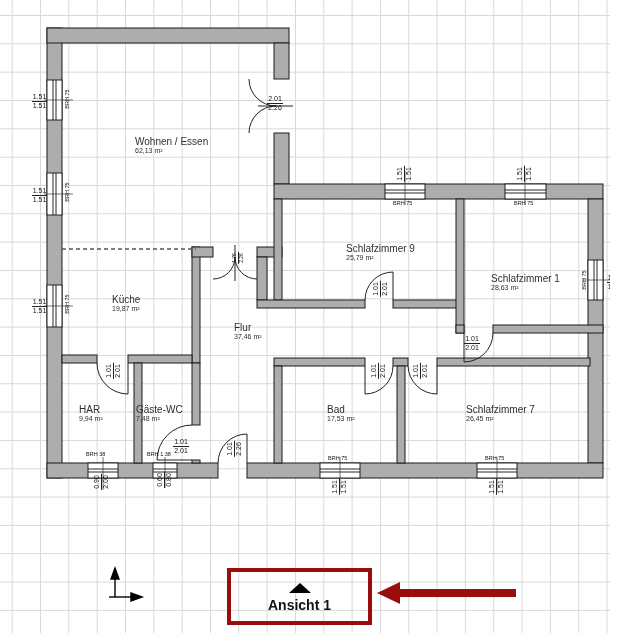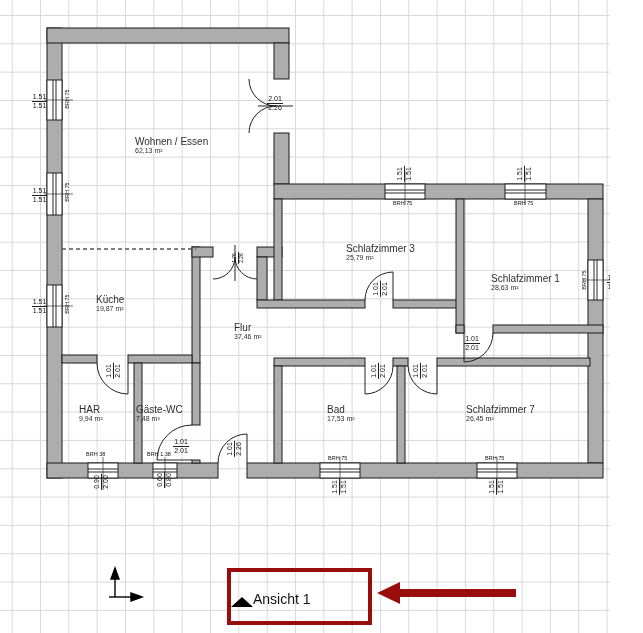--- a/index.html
+++ b/index.html
@@ -22,21 +22,21 @@
     font-size:7px;line-height:7.5px;color:#111;white-space:nowrap;text-align:center;
   }
   .dim .dt{border-bottom:1px solid #222;padding:0 1px;}
   .dim.rot{transform:translate(-50%,-50%) rotate(-90deg);}
   .dim.sm{font-size:5px;line-height:5.5px;}
   .brh{position:absolute;font-size:5.5px;line-height:6px;color:#111;white-space:nowrap;}
   .brh.rot{transform:translate(-50%,-50%) rotate(-90deg);}
   .view-marker{
     position:absolute;left:227px;top:568px;width:137px;height:49px;
     border:4px solid #9a0d0d;background:transparent;
-    display:flex;flex-direction:row;align-items:center;justify-content:flex-start;
+    display:flex;flex-direction:column;align-items:center;justify-content:flex-start;font-weight:bold;
   }
   .view-marker .tri{
     width:0;height:0;margin-top:11px;
     border-left:11px solid transparent;border-right:11px solid transparent;
     border-bottom:10px solid #000;
   }
   .view-marker .vm-label{font-size:14px;color:#111;margin-top:4px;}
 </style>
 </head>
 <body>
@@ -192,21 +192,21 @@
       <polygon points="142,597 131,593 131,601"></polygon>
     </g>
 
     <polygon points="377,593 400,582 400,589 516,589 516,597 400,597 400,604" fill="#9a0d0d"></polygon>
   </svg>
 
   <div class="room-label" style="left:135px;top:136px">
     <div class="rname">Wohnen / Essen</div>
     <div class="rarea">62,13 m²</div>
   </div>
-  <div class="room-label" style="left:96px;top:294px">
+  <div class="room-label" style="left:112px;top:294px">
     <div class="rname">Küche</div>
     <div class="rarea">19,87 m²</div>
   </div>
   <div class="room-label" style="left:234px;top:322px">
     <div class="rname">Flur</div>
     <div class="rarea">37,46 m²</div>
   </div>
   <div class="room-label" style="left:79px;top:404px">
     <div class="rname">HAR</div>
     <div class="rarea">9,94 m²</div>
@@ -221,21 +221,21 @@
   </div>
   <div class="room-label" style="left:466px;top:404px">
     <div class="rname">Schlafzimmer 7</div>
     <div class="rarea">26,45 m²</div>
   </div>
   <div class="room-label" style="left:491px;top:273px">
     <div class="rname">Schlafzimmer 1</div>
     <div class="rarea">28,63 m²</div>
   </div>
   <div class="room-label" style="left:346px;top:243px">
-    <div class="rname">Schlafzimmer 3</div>
+    <div class="rname">Schlafzimmer 9</div>
     <div class="rarea">25,79 m²</div>
   </div>
 
   <div class="dim" style="left:31px;top:93px;width:17px">
     <span class="dt">1.51</span>
     <span class="db">1.51</span>
   </div>
   <div class="dim" style="left:31px;top:187px;width:17px">
     <span class="dt">1.51</span>
     <span class="db">1.51</span>

